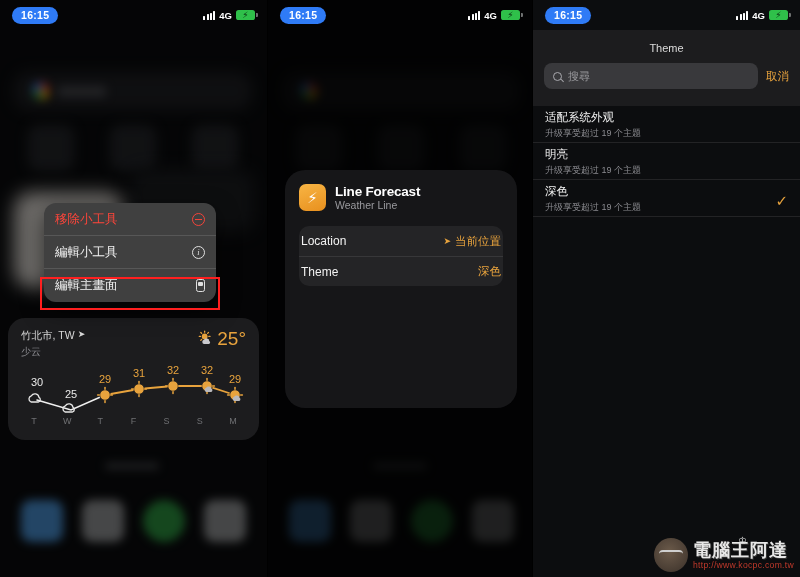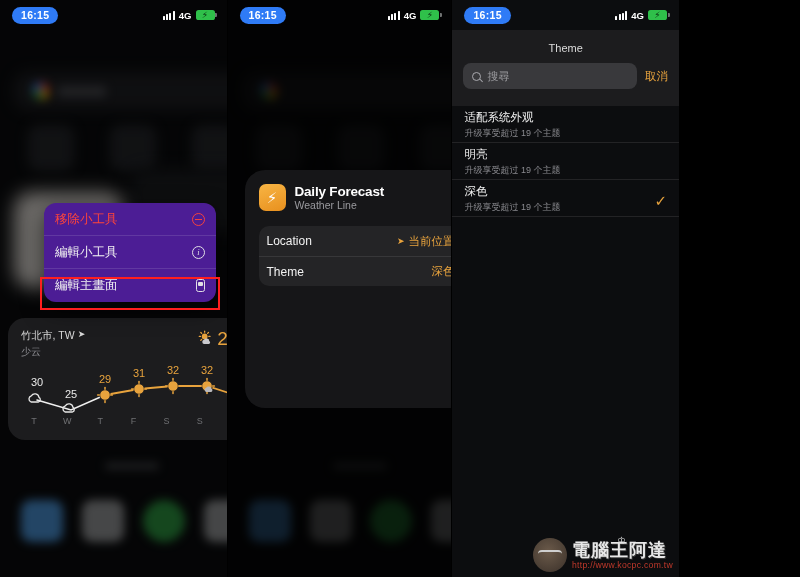--- a/index.html
+++ b/index.html
@@ -1,21 +1,21 @@
 <!DOCTYPE html>
 <html><head>
 <meta charset="utf-8">
 <style>
   * { margin:0; padding:0; box-sizing:border-box; }
   html,body {
     width:800px; height:577px; overflow:hidden;
     background:#000;
     font-family:"Liberation Sans","DejaVu Sans",sans-serif;
   }
-  .screens { display:flex; width:679px; height:577px; }
+  .screens { display:flex; width:800px; height:577px; }
   .panel { position:relative; height:577px; overflow:hidden; background:#0c0d0f; }
   .p1 { width:267px; }
   .p2 { width:266px; border-left:1px solid #000; border-right:1px solid #000; }
   .p3 { width:267px; }
 
   
   .statusbar {
     position:absolute; top:0; left:0; right:0; height:30px;
     display:flex; align-items:center; justify-content:space-between;
     padding:0 12px; z-index:40;
@@ -79,21 +79,21 @@
   .dk1 { background:#4e9ae0; }
   .dk2 { background:#9b9d9f; }
   .dk3 { background:#2f9e44; border-radius:50%!important; }
   .dk4 { background:#9a9c9e; }
   .dim { position:absolute; inset:0; background:rgba(0,0,0,.55); }
   .dim-strong { position:absolute; inset:0; background:rgba(0,0,0,.80); }
 
   
   .ctx-menu {
     position:absolute; left:44px; top:203px; width:172px;
-    background:#4c1d95; border-radius:12px; overflow:hidden;
+    background:#404040; border-radius:12px; overflow:hidden;
     z-index:25; box-shadow:0 8px 22px rgba(0,0,0,.55);
   }
   .ctx-row {
     height:33px; display:flex; align-items:center; justify-content:space-between;
     padding:0 11px; font-size:12.5px; color:#f2f2f2;
     border-bottom:.5px solid rgba(255,255,255,.12);
   }
   .ctx-row:last-child { border-bottom:none; }
   .ctx-row.danger { color:#ff453a; }
   .ctx-ico { font-size:13px; opacity:.95; display:flex; align-items:center; }
@@ -154,21 +154,21 @@
   .fc-title { font-size:13.5px; color:#fff; font-weight:bold; letter-spacing:-.2px; }
   .fc-sub { font-size:10.5px; color:#9a9a9e; margin-top:0; }
   .fc-desc {
     font-size:10.2px; color:#b0b0b4; line-height:1.45; margin-top:13px;
   }
   .fc-list {
     margin-top:15px; background:#242426; border-radius:10px; overflow:hidden;
   }
   .fc-row {
     height:30px; display:flex; align-items:center; justify-content:space-between;
-    padding:0 8px; font-size:12px; color:#f2f2f2;
+    padding:0 2px; font-size:12px; color:#f2f2f2;
   }
   .fc-row + .fc-row { border-top:.5px solid rgba(255,255,255,.09); }
   .fc-val { color:#e8a33d; font-size:11.5px; display:flex; align-items:center; gap:4px; }
 
   
   .sheet-head {
     position:absolute; top:30px; left:0; right:0; height:76px;
     background:#1c1c1e; z-index:10;
   }
   .sheet-title {
@@ -409,21 +409,21 @@
         <span class="batt">
             <span class="bolt">⚡</span>
           </span>
       </div>
     </div>
 
     <div class="fcard">
       <div class="fc-head">
         <div class="fc-icon">⚡</div>
         <div>
-          <div class="fc-title">Daily Forecast</div>
+          <div class="fc-title">Line Forecast</div>
           <div class="fc-sub">Weather Line</div>
         </div>
       </div>
       <div class="fc-list">
         <div class="fc-row">
           <span>Location</span>
           <span class="fc-val">
             <span class="loc-arrow" style="color:#e8a33d">➤</span>
             <span>当前位置</span>
           </span>

